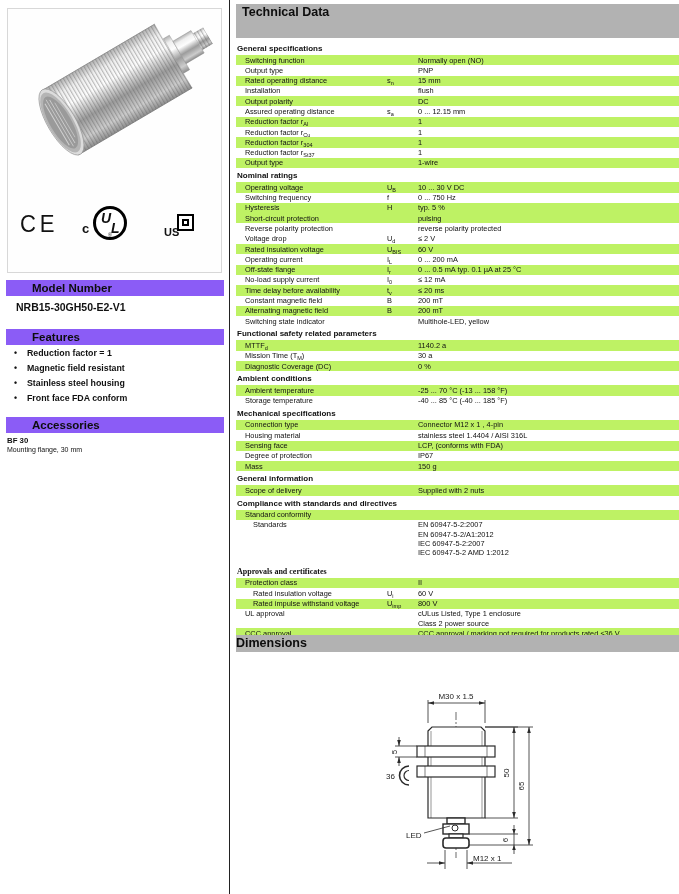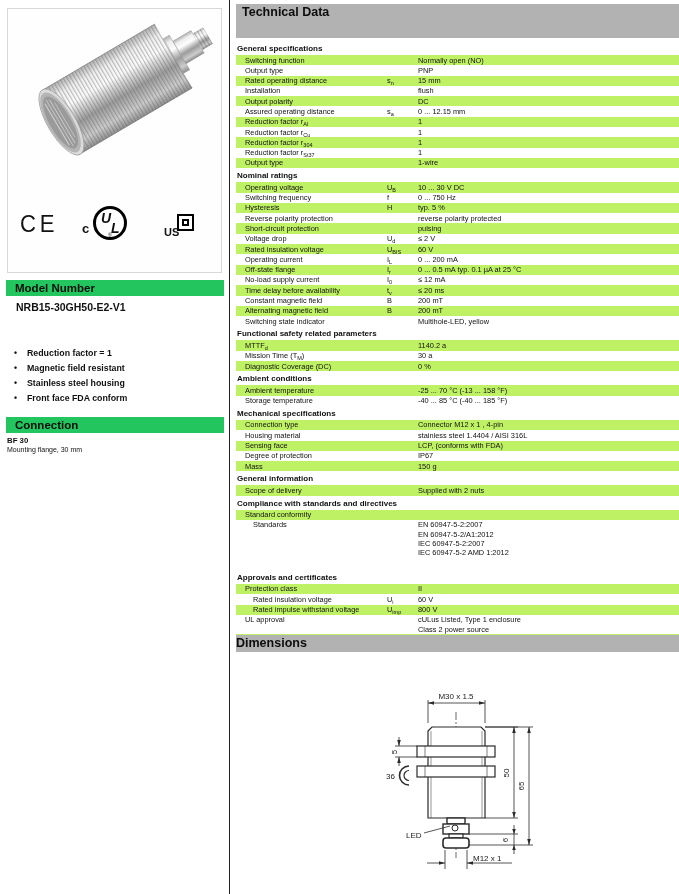--- a/index.html
+++ b/index.html
@@ -17,37 +17,37 @@
   .ul-u{position:absolute;left:5px;top:1px;font-weight:bold;font-style:italic;font-size:14px;}
   .ul-l{position:absolute;left:15px;top:11px;font-weight:bold;font-style:italic;font-size:14px;}
   .ul-r{position:absolute;left:12px;top:23px;font-size:5px;}
   .ul-c{position:absolute;left:81px;top:220px;font-weight:bold;font-size:13px;}
   .ul-us{position:absolute;left:130px;top:225px;font-weight:bold;font-size:11px;}
   .flush-outer{position:absolute;left:176px;top:213px;width:17px;height:17px;
                border:2px solid #000;box-sizing:border-box;background:#fff;}
   .flush-inner{position:absolute;left:3px;top:3px;width:7px;height:7px;
                border:2px solid #000;box-sizing:border-box;}
 
-  .lbar{position:absolute;left:6px;width:218px;height:16px;background:#22c55e;
-        font-size:11.5px;font-weight:bold;line-height:16px;padding-left:9px;
+  .lbar{position:absolute;left:6px;width:218px;height:16px;background:#8b5cf6;
+        font-size:11.5px;font-weight:bold;line-height:16px;padding-left:26px;
         box-sizing:border-box;color:#0d0d0d;}
   .model-number{position:absolute;left:16px;top:301px;font-size:10.5px;font-weight:bold;}
   .features-list{position:absolute;left:14px;top:349px;width:205px;}
   .feat{display:flex;font-size:8.8px;font-weight:bold;margin-bottom:6px;line-height:9px;}
   .feat .dot{width:13px;flex:0 0 13px;}
   .acc-name{position:absolute;left:7px;top:436px;font-size:7.8px;font-weight:bold;}
   .acc-desc{position:absolute;left:7px;top:446px;font-size:7px;}
 
   
   .rightcol{position:absolute;left:230px;top:0;width:449px;}
   .hbar{margin:4px 0 0 6px;height:34px;background:#b2b2b2;font-size:12.5px;
         font-weight:bold;line-height:17px;padding-left:6px;color:#0d0d0d;}
   .tdtable{margin-top:3px;}
   .sec-title{font-size:8px;font-weight:bold;padding:3px 0 2px 7px;}
-  .sec-title.gap{margin-top:12px;}
+  .sec-title.gap{margin-top:6px;font-family:Liberation Serif, serif;}
   .trow{position:relative;margin-left:6px;padding:0.5px 4px 0.5px 182px;
         min-height:10.1px;font-size:7.4px;line-height:9.3px;box-sizing:border-box;}
   .trow.g{background:#bef264;}
   .trow .lbl{position:absolute;left:9px;top:0.5px;white-space:nowrap;}
   .trow.ind2 .lbl{left:17px;}
   .trow .sym{position:absolute;left:151px;top:0.5px;white-space:nowrap;}
   sub{font-size:5.5px;line-height:0;}
   .dimbar{position:absolute;left:236px;top:635px;width:443px;height:17px;background:#b2b2b2;
           font-size:12.5px;font-weight:bold;line-height:17px;
           box-sizing:border-box;color:#0d0d0d;}
@@ -104,40 +104,41 @@
     <span class="ul-c" style="left:74px;top:212px;">c</span>
     <span class="ul-us" style="left:112px;top:217px;padding-left:44px;">US</span>
     <div class="flush-outer" style="left:169px;top:205px;">
       <div class="flush-inner"></div>
     </div>
   </div>
 
   <div class="lbar" style="top:280px;">Model Number</div>
   <div class="model-number">NRB15-30GH50-E2-V1</div>
 
+  <div class="lbar" style="top:329px;">Features</div>
   <div class="features-list">
       <div class="feat">
         <span class="dot">•</span>
         <span>Reduction factor = 1</span>
       </div>
       <div class="feat">
         <span class="dot">•</span>
         <span>Magnetic field resistant</span>
       </div>
       <div class="feat">
         <span class="dot">•</span>
         <span>Stainless steel housing</span>
       </div>
       <div class="feat">
         <span class="dot">•</span>
         <span>Front face FDA conform</span>
       </div>
     </div>
 
-  <div class="lbar" style="top:417px;">Connection</div>
+  <div class="lbar" style="top:417px;">Accessories</div>
   <div class="acc-name">BF 30</div>
   <div class="acc-desc">Mounting flange, 30 mm</div>
 
   <div class="rightcol">
     <div class="hbar">Technical Data</div>
     <div class="tdtable">
         <div class="sec-title">General specifications</div>
         <div class="trow g"><span class="lbl">Switching function</span><span class="sym"></span><span class="val">Normally open (NO)</span></div>
         <div class="trow"><span class="lbl">Output type</span><span class="sym"></span><span class="val">PNP</span></div>
         <div class="trow g"><span class="lbl">Rated operating distance</span><span class="sym">s<sub>n</sub></span><span class="val">15 mm</span></div>
@@ -146,22 +147,22 @@
         <div class="trow"><span class="lbl">Assured operating distance</span><span class="sym">s<sub>a</sub></span><span class="val">0 ... 12.15 mm</span></div>
         <div class="trow g"><span class="lbl">Reduction factor r<sub>Al</sub></span><span class="sym"></span><span class="val">1</span></div>
         <div class="trow"><span class="lbl">Reduction factor r<sub>Cu</sub></span><span class="sym"></span><span class="val">1</span></div>
         <div class="trow g"><span class="lbl">Reduction factor r<sub>304</sub></span><span class="sym"></span><span class="val">1</span></div>
         <div class="trow"><span class="lbl">Reduction factor r<sub>St37</sub></span><span class="sym"></span><span class="val">1</span></div>
         <div class="trow g"><span class="lbl">Output type</span><span class="sym"></span><span class="val">1-wire</span></div>
         <div class="sec-title">Nominal ratings</div>
         <div class="trow g"><span class="lbl">Operating voltage</span><span class="sym">U<sub>B</sub></span><span class="val">10 ... 30 V DC</span></div>
         <div class="trow"><span class="lbl">Switching frequency</span><span class="sym">f</span><span class="val">0 ... 750 Hz</span></div>
         <div class="trow g"><span class="lbl">Hysteresis</span><span class="sym">H</span><span class="val">typ. 5  %</span></div>
+        <div class="trow g"><span class="lbl">Short-circuit protection</span><span class="sym"></span><span class="val">pulsing</span></div>
         <div class="trow"><span class="lbl">Reverse polarity protection</span><span class="sym"></span><span class="val">reverse polarity protected</span></div>
-        <div class="trow g"><span class="lbl">Short-circuit protection</span><span class="sym"></span><span class="val">pulsing</span></div>
         <div class="trow"><span class="lbl">Voltage drop</span><span class="sym">U<sub>d</sub></span><span class="val">≤ 2 V</span></div>
         <div class="trow g"><span class="lbl">Rated insulation voltage</span><span class="sym">U<sub>BIS</sub></span><span class="val">60 V</span></div>
         <div class="trow"><span class="lbl">Operating current</span><span class="sym">I<sub>L</sub></span><span class="val">0 ... 200 mA</span></div>
         <div class="trow g"><span class="lbl">Off-state flange</span><span class="sym">I<sub>r</sub></span><span class="val">0 ... 0.5 mA typ. 0.1 µA at 25 °C</span></div>
         <div class="trow"><span class="lbl">No-load supply current</span><span class="sym">I<sub>0</sub></span><span class="val">≤ 12 mA</span></div>
         <div class="trow g"><span class="lbl">Time delay before availability</span><span class="sym">t<sub>v</sub></span><span class="val">≤ 20 ms</span></div>
         <div class="trow"><span class="lbl">Constant magnetic field</span><span class="sym">B</span><span class="val">200 mT</span></div>
         <div class="trow g"><span class="lbl">Alternating magnetic field</span><span class="sym">B</span><span class="val">200 mT</span></div>
         <div class="trow"><span class="lbl">Switching state indicator</span><span class="sym"></span><span class="val">Multihole-LED, yellow</span></div>
         <div class="sec-title">Functional safety related parameters</div>

